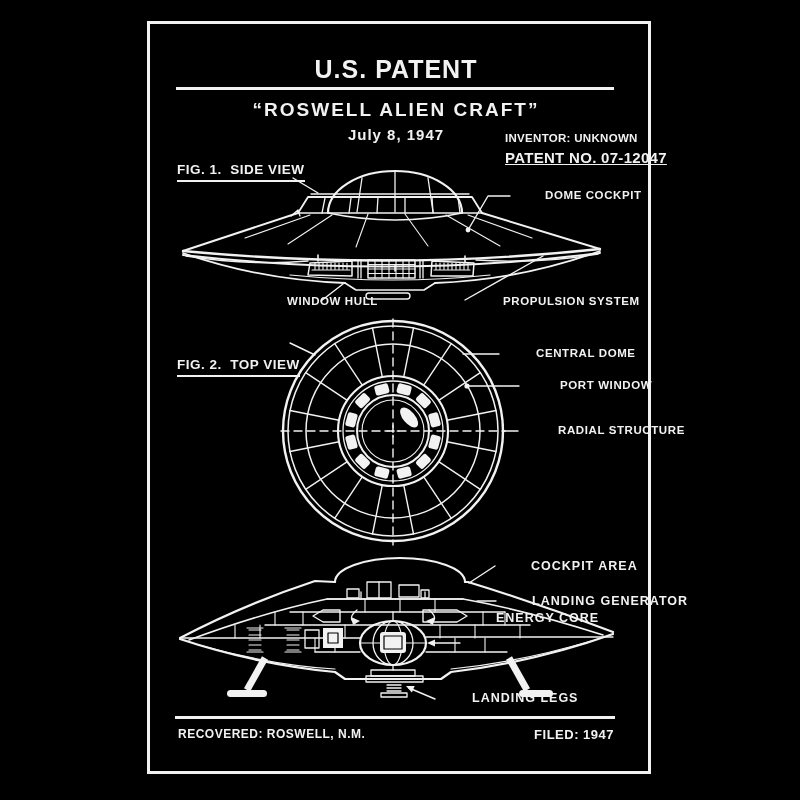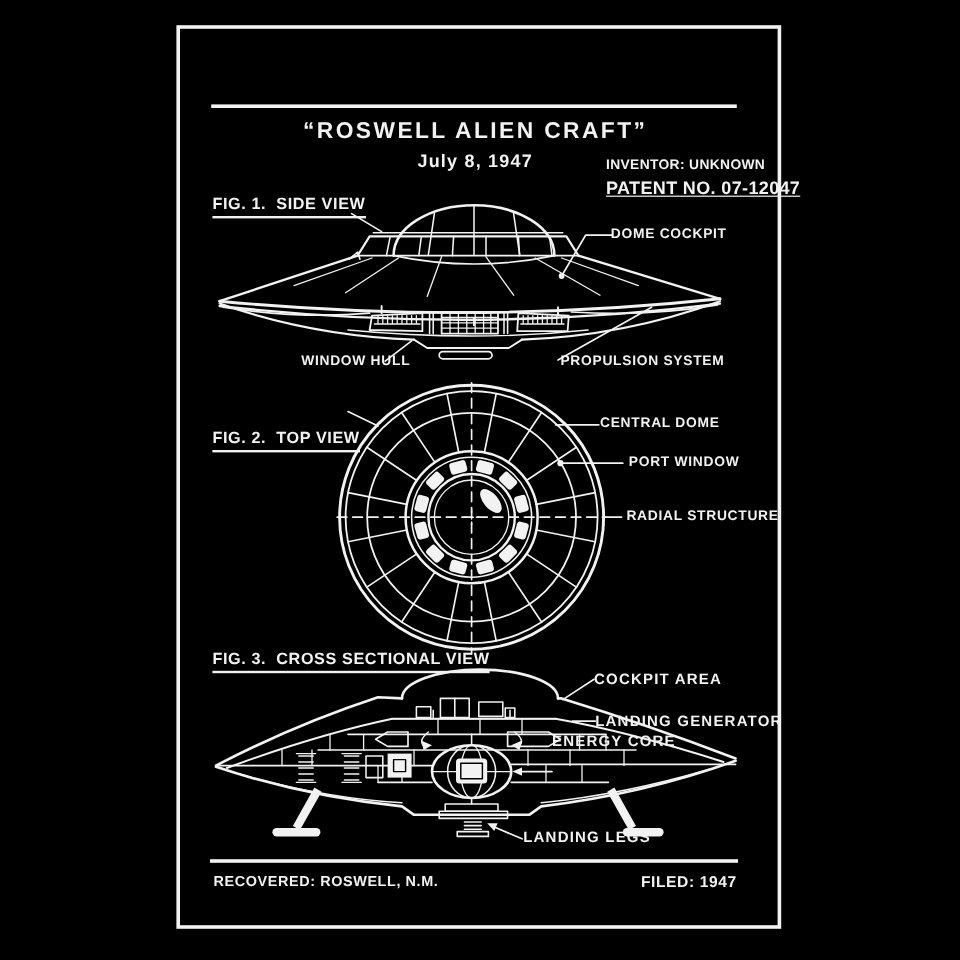--- a/index.html
+++ b/index.html
@@ -13,37 +13,38 @@
   #rule-top{left:176px;top:87px;width:438px;}
   #craft{top:100px;font-size:19px;letter-spacing:2px;}
   #date{top:127px;font-size:15px;letter-spacing:1px;text-align:center;}
   #inventor{left:505px;top:133px;font-size:11.5px;letter-spacing:.3px;}
   #patentno{left:505px;top:150px;font-size:15px;letter-spacing:.3px;text-decoration:underline;}
   .figlabel{font-size:13.5px;letter-spacing:.5px;border-bottom:2.5px solid #f2f2f2;
             padding-bottom:3px;white-space:pre;}
   #fig1label{left:177px;top:163px;}
   #fig2label{left:177px;top:326px;margin-top:32px;}
   #fig3label{left:177px;top:542px;}
-  .callout{font-size:11.5px;letter-spacing:.6px;white-space:nowrap;}
+  .callout{font-size:11.5px;letter-spacing:.6px;white-space:nowrap;margin-left:36px;}
   .callout.lg{font-size:12.5px;letter-spacing:1px;}
   svg{position:absolute;}
   #fig1svg{left:170px;top:168px;}
   #fig2svg{left:265px;top:312px;}
   #fig3svg{left:175px;top:552px;}
   #rule-bottom{left:175px;top:716px;width:440px;}
   #recovered{left:178px;top:728px;font-size:12px;letter-spacing:.5px;}
   #filed{right:186px;top:728px;font-size:13px;letter-spacing:.5px;padding-left:12px;}
   .ink{stroke:#f2f2f2;fill:none;stroke-linecap:round;stroke-linejoin:round;}
 </style>
 </head>
 <body>
 
 <div id="poster">
   <div class="frame"></div>
 
+  <div class="t center" id="title">U.S. PATENT</div>
   <div class="rule" id="rule-top"></div>
   <div class="t center" id="craft">“ROSWELL ALIEN CRAFT”</div>
   <div class="t center" id="date">July 8, 1947</div>
   <div class="t" id="inventor">INVENTOR: UNKNOWN</div>
   <div class="t" id="patentno">PATENT NO. 07-12047</div>
 
   <div class="t figlabel" id="fig1label">FIG. 1.  SIDE VIEW</div>
   <svg id="fig1svg" width="440" height="145" viewBox="0 0 440 145">
     <g class="ink" stroke-width="1.6">
       <path d="M123,10 L148,25" stroke-width="1.4"></path>
@@ -124,21 +125,20 @@
       <path d="M198,42 H234" stroke-width="1.4"></path>
       <path d="M202,74 H254" stroke-width="1.4"></path>
       <circle cx="202" cy="74" r="2.6" fill="#f2f2f2" stroke="none"></circle>
       <path d="M238,119 H253 M238,112 V126" stroke-width="1.4"></path>
     </g>
   </svg>
   <div class="t callout" style="left:500px;top:348px">CENTRAL DOME</div>
   <div class="t callout" style="left:524px;top:380px">PORT WINDOW</div>
   <div class="t callout" style="left:522px;top:425px">RADIAL STRUCTURE</div>
 
-  <div class="t figlabel" id="fig3label">FIG. 3.  CROSS SECTIONAL VIEW</div>
   <svg id="fig3svg" width="440" height="155" viewBox="0 0 440 155">
     <g class="ink" stroke-width="1.5">
 
       <path d="M5,86 Q70,52 140,29 L160,30" stroke-width="2.2"></path>
       <path d="M160,30 A65,24 0 0 1 290,30" stroke-width="2.2"></path>
       <path d="M290,30 L293,30 Q365,52 438,80" stroke-width="2.2"></path>
       <path d="M14,88 Q90,60 152,47 L288,47 Q350,58 428,83" stroke-width="1.6"></path>
       <path d="M5,87 Q80,112 160,120 L170,127 H266 L276,120 Q360,110 438,82" stroke-width="2.2"></path>
       <path d="M24,93 Q95,113 160,117 M276,117 Q345,110 416,89" stroke-width="1.2"></path>
 

